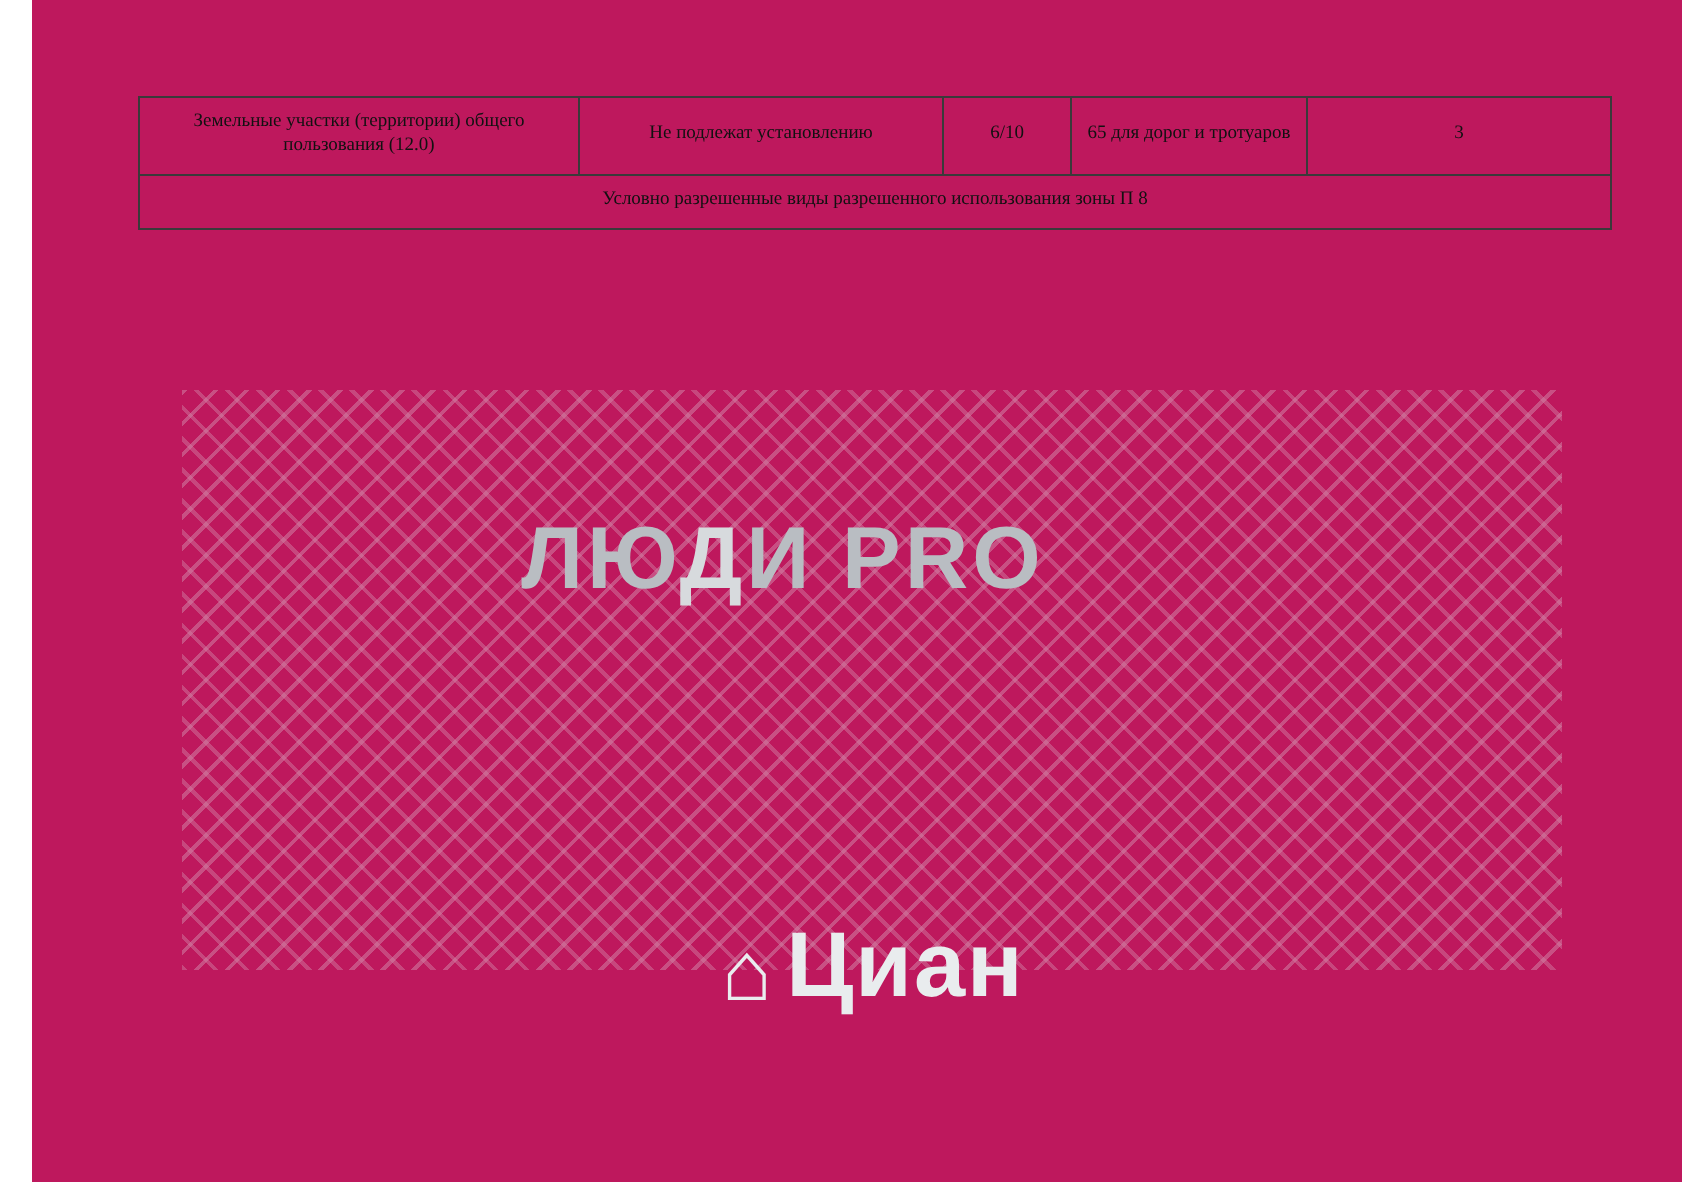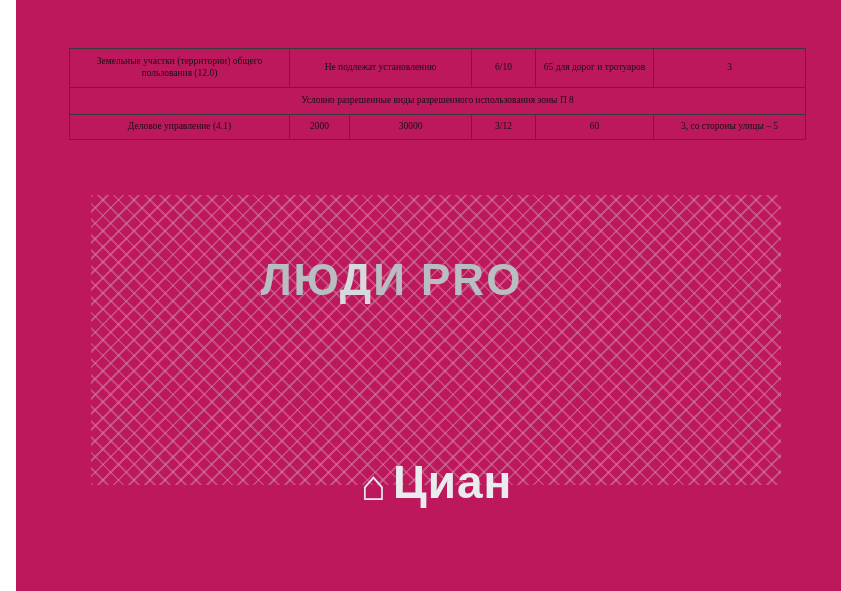--- a/index.html
+++ b/index.html
@@ -125,28 +125,20 @@
       <tr class="row-tall">
         <td class="cell-left">Земельные участки (территории) общего пользования (12.0)</td>
         <td colspan="2">Не подлежат установлению</td>
         <td>6/10</td>
         <td>65 для дорог и тротуаров</td>
         <td>3</td>
       </tr>
       <tr class="row-mid">
         <td colspan="6">Условно разрешенные виды разрешенного использования зоны П 8</td>
       </tr>
-      <tr class="row-small">
-        <td class="cell-left">Деловое управление (4.1)</td>
-        <td>2000</td>
-        <td>30000</td>
-        <td>3/12</td>
-        <td>60</td>
-        <td>3, со стороны улицы – 5</td>
-      </tr>
     </tbody>
   </table>
 
   <div class="wm-tile"></div>
 
   <div class="wm-lyudi"><span>ЛЮ</span><span class="dim">Д</span><span>И PRO</span></div>
 
   <div class="wm-cian"><span class="mark">⌂</span><span>Циан</span></div>
 
 </div>

